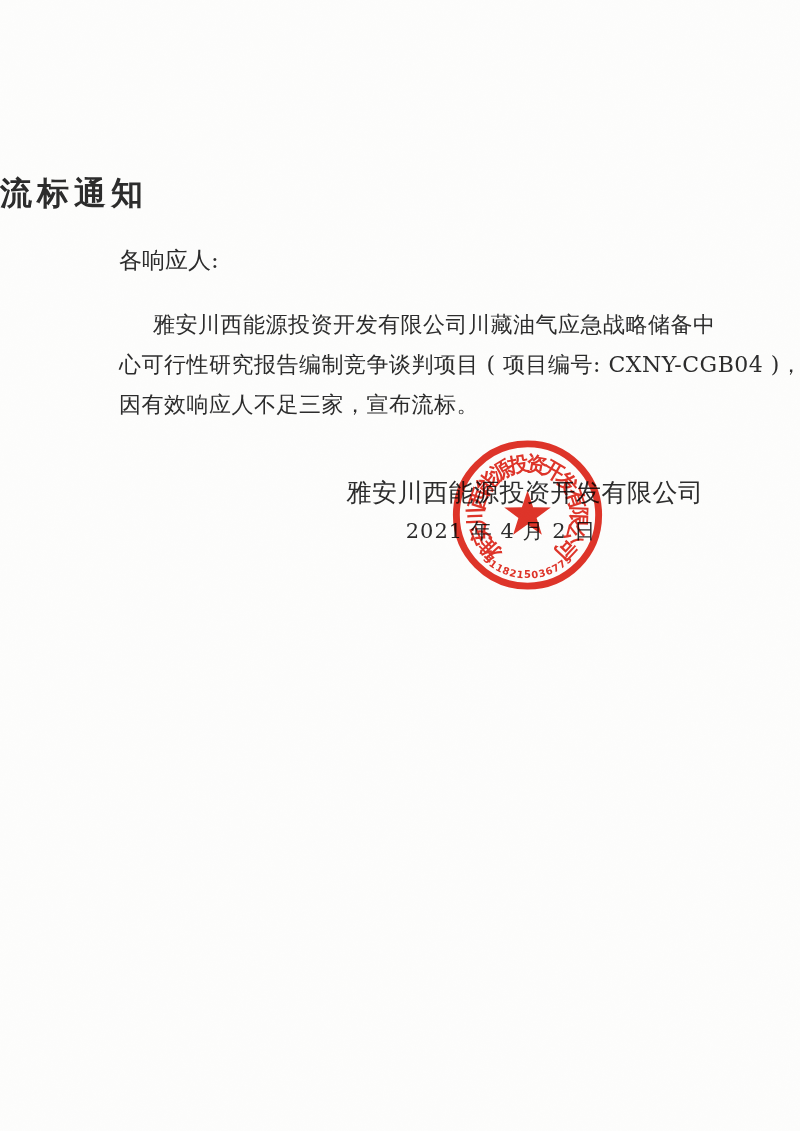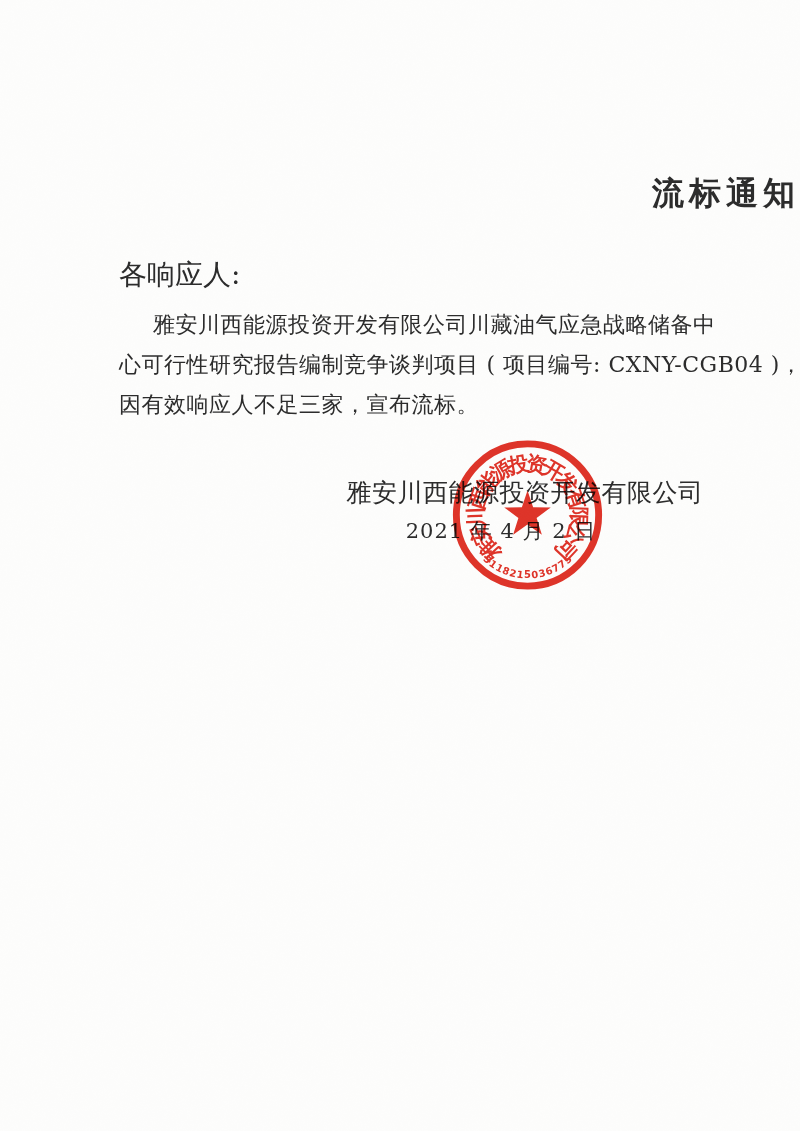--- a/index.html
+++ b/index.html
@@ -12,27 +12,27 @@
     position:relative;
     width:800px;height:1131px;
     margin:0 auto;
     background:var(--paper);
     overflow:hidden;
     font-family:"DejaVu Serif","Liberation Serif",serif;
     color:var(--ink);
   }
   .title{
     position:absolute;top:172px;left:0;width:100%;
-    text-align:right;
+    text-align:left;
     font-size:32px;font-weight:bold;letter-spacing:5px;
     margin:0;
   }
   .salutation{
-    position:absolute;left:119px;top:256px;
-    font-size:28px;white-space:nowrap;
+    position:absolute;left:119px;top:245px;
+    font-size:23px;white-space:nowrap;
   }
   .body-paragraph{
     position:absolute;left:119px;top:305px;
     font-size:22px;
   }
   .body-line{
     height:40px;line-height:40px;
     white-space:nowrap;letter-spacing:0.5px;
   }
   .body-line:first-child{text-indent:34px;}

